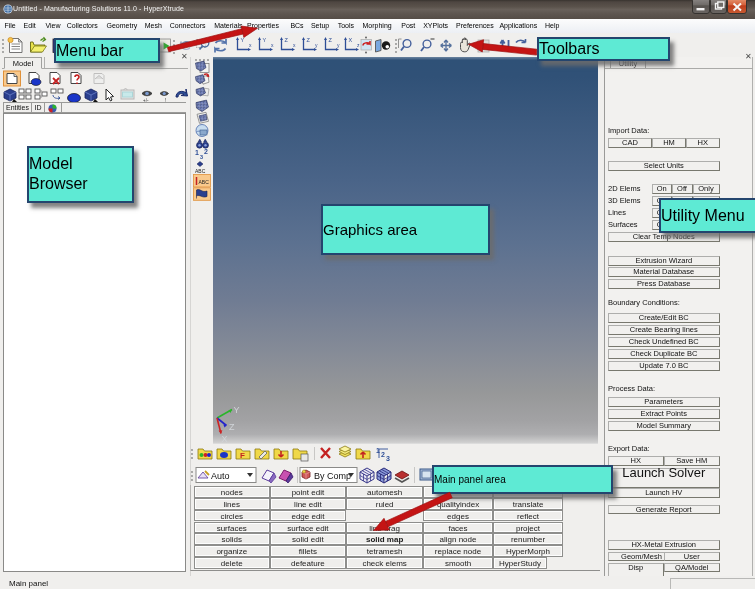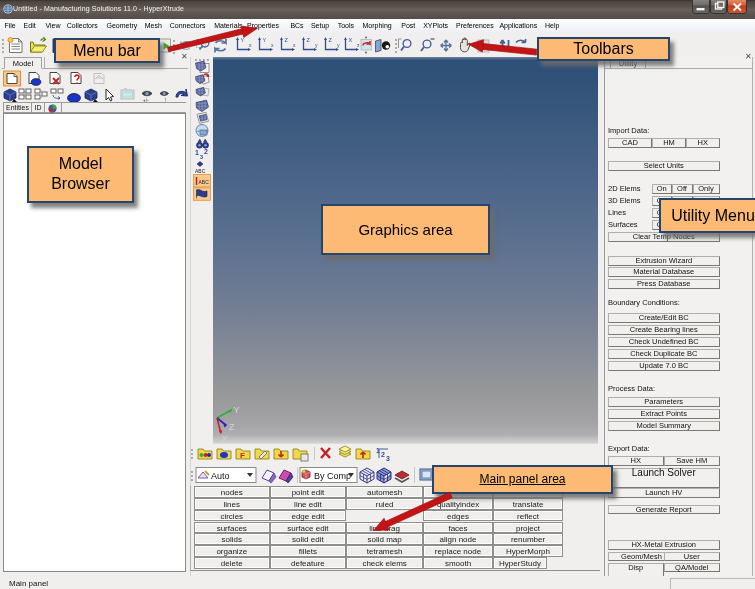--- a/index.html
+++ b/index.html
@@ -49,21 +49,21 @@
 #utiltabline { position:absolute; left:0; top:11px; width:148px; height:1px; background:#aaaaa8; }
 .ulabel { position:absolute; left:4px; font-size:7.5px; color:#111; }
 .ubtn { position:absolute; background:#f1f0ee; border:1px solid #aeaeac;
   border-right-color:#78786e; border-bottom-color:#78786e;
   font-size:7.5px; color:#111; text-align:center; }
 
 
 #statusbar { left:0; top:576px; width:755px; height:13px; background:#f0efed; font-size:8px; color:#111; }
 
 
-.callout { position:absolute; background:#fdba74; border:2px solid #24456e; box-shadow:4px 5px 4px rgba(108,108,108,0.85); color:#000; text-align:center; z-index:50; }
+.callout { position:absolute; background:#5eead4; border:2px solid #24456e; box-shadow:4px 5px 4px rgba(108,108,108,0.85); color:#000; text-align:left; z-index:50; }
 .closex { position:absolute; font-size:8px; color:#4a4a4a; font-family:"Liberation Sans",sans-serif; -webkit-font-smoothing:antialiased; }
 </style>
 </head>
 <body>
 <div id="page">
 
   <div id="titlebar" class="abs"></div>
   <svg class="abs" style="left:3px;top:4px;" width="10" height="10" viewBox="0 0 10 10">
     <circle cx="5" cy="5" r="4.6" fill="#cdd7e4"></circle>
     <circle cx="5" cy="5" r="3.8" fill="#3e6ea5"></circle>
@@ -523,21 +523,21 @@
   <div class="gcell" style="left:346.3px;top:532px;width:54px;height:11.8px;line-height:11px;">drag</div>
   <div class="gcell" style="left:423.0px;top:509.7px;width:70.0px;height:11.8px;line-height:11px;">edges</div>
   <div class="gcell" style="left:493.0px;top:509.7px;width:70.0px;height:11.8px;line-height:11px;">reflect</div>
   <div class="gcell" style="left:194.0px;top:521.5px;width:75.5px;height:11.8px;line-height:11px;">surfaces</div>
   <div class="gcell" style="left:269.5px;top:521.5px;width:76.8px;height:11.8px;line-height:11px;">surface edit</div>
   <div class="gcell" style="left:346.3px;top:521.5px;width:76.7px;height:11.8px;line-height:11px;">line drag</div>
   <div class="gcell" style="left:423.0px;top:521.5px;width:70.0px;height:11.8px;line-height:11px;">faces</div>
   <div class="gcell" style="left:493.0px;top:521.5px;width:70.0px;height:11.8px;line-height:11px;">project</div>
   <div class="gcell" style="left:194.0px;top:533.3px;width:75.5px;height:11.8px;line-height:11px;">solids</div>
   <div class="gcell" style="left:269.5px;top:533.3px;width:76.8px;height:11.8px;line-height:11px;">solid edit</div>
-  <div class="gcell" style="left:346.3px;top:533.3px;width:76.7px;height:11.8px;line-height:11px;">solid map</div>
+  <div class="gcell" style="left:346.3px;top:533.3px;width:76.7px;height:11.8px;line-height:11px;font-weight:bold;">solid map</div>
   <div class="gcell" style="left:423.0px;top:533.3px;width:70.0px;height:11.8px;line-height:11px;">align node</div>
   <div class="gcell" style="left:493.0px;top:533.3px;width:70.0px;height:11.8px;line-height:11px;">renumber</div>
   <div class="gcell" style="left:194.0px;top:545.1px;width:75.5px;height:11.8px;line-height:11px;">organize</div>
   <div class="gcell" style="left:269.5px;top:545.1px;width:76.8px;height:11.8px;line-height:11px;">fillets</div>
   <div class="gcell" style="left:346.3px;top:545.1px;width:76.7px;height:11.8px;line-height:11px;">tetramesh</div>
   <div class="gcell" style="left:423.0px;top:545.1px;width:70.0px;height:11.8px;line-height:11px;">replace node</div>
   <div class="gcell" style="left:493.0px;top:545.1px;width:70.0px;height:11.8px;line-height:11px;">HyperMorph</div>
   <div class="gcell" style="left:194.0px;top:557.0px;width:75.5px;height:11.8px;line-height:11px;">delete</div>
   <div class="gcell" style="left:269.5px;top:557.0px;width:76.8px;height:11.8px;line-height:11px;">defeature</div>
   <div class="gcell" style="left:346.3px;top:557.0px;width:76.7px;height:11.8px;line-height:11px;">check elems</div>
@@ -579,21 +579,21 @@
   <div class="ubtn" style="left:608px;top:336.5px;width:111.5px;height:10px;line-height:8px;font-size:7.5px;">Check Undefined BC</div>
   <div class="ubtn" style="left:608px;top:348.5px;width:111.5px;height:10px;line-height:8px;font-size:7.5px;">Check Duplicate BC</div>
   <div class="ubtn" style="left:608px;top:360.5px;width:111.5px;height:10px;line-height:8px;font-size:7.5px;">Update 7.0 BC</div>
   <div class="ulabel abs" style="left:608px;top:384px;">Process Data:</div>
   <div class="ubtn" style="left:608px;top:396.5px;width:111.5px;height:10px;line-height:8px;font-size:7.5px;">Parameters</div>
   <div class="ubtn" style="left:608px;top:408.5px;width:111.5px;height:10px;line-height:8px;font-size:7.5px;">Extract Points</div>
   <div class="ubtn" style="left:608px;top:420.5px;width:111.5px;height:10px;line-height:8px;font-size:7.5px;">Model Summary</div>
   <div class="ulabel abs" style="left:608px;top:443.5px;">Export Data:</div>
   <div class="ubtn" style="left:608px;top:456px;width:55.5px;height:9.5px;line-height:8px;font-size:7.5px;">HX</div>
   <div class="ubtn" style="left:664px;top:456px;width:55.5px;height:9.5px;line-height:8px;font-size:7.5px;">Save HM</div>
-  <div class="ubtn" style="left:608px;top:467.5px;width:111.5px;height:20px;line-height:8px;font-size:10px;">Launch Solver</div>
+  <div class="ubtn" style="left:608px;top:467.5px;width:111.5px;height:20px;line-height:8px;font-size:13px;">Launch Solver</div>
   <div class="ulabel abs" style="left:608px;top:500px;margin-top:40px;">Result:</div>
   <div class="ubtn" style="left:608px;top:504.5px;width:111.5px;height:9.5px;line-height:8px;font-size:7.5px;">Generate Report</div>
   <div class="ubtn" style="left:608px;top:488px;width:111.5px;height:9.5px;line-height:8px;font-size:7.5px;">Launch HV</div>
   <div class="ubtn" style="left:608px;top:540px;width:111.5px;height:9.5px;line-height:8px;font-size:7.5px;">HX-Metal Extrusion</div>
   <div class="ubtn" style="left:608px;top:551.5px;width:67px;height:9.5px;line-height:8px;font-size:7.5px;text-align:center;">Geom/Mesh</div>
   <div class="ubtn" style="left:664px;top:551.5px;width:55.5px;height:9.5px;line-height:8px;font-size:7.5px;">User</div>
   <div class="ubtn" style="left:608px;top:562.5px;width:55.5px;height:14px;line-height:8px;font-size:7.5px;">Disp</div>
   <div class="ubtn" style="left:664px;top:562.5px;width:55.5px;height:9.5px;line-height:8px;font-size:7.5px;">QA/Model</div>
   <div class="closex" style="left:745px;top:52px;">✕</div>
 
@@ -601,21 +601,21 @@
     <span style="position:absolute;left:9px;top:3px;">Main panel</span>
     <span style="position:absolute;left:670px;top:2px;width:1px;height:11px;background:#b8b8b6"></span>
     <span style="position:absolute;left:670px;top:2px;width:85px;height:1px;background:#b8b8b6"></span>
   </div>
 
   <div class="callout" style="left:54px;top:38px;width:106px;height:25px;font-size:16px;line-height:21px;">Menu bar</div>
   <div class="callout" style="left:537px;top:37px;width:133px;height:24px;font-size:16px;line-height:20px;">Toolbars</div>
   <div class="callout" style="left:27px;top:146px;width:107px;height:57px;font-size:16px;line-height:20px;padding-top:6px;">Model<br>Browser</div>
   <div class="callout" style="left:321px;top:204px;width:169px;height:51px;font-size:15px;line-height:47px;">Graphics area</div>
   <div class="callout" style="left:620px;top:198px;width:108px;height:35px;font-size:16px;line-height:31px;margin-left:39px;">Utility Menu</div>
-  <div class="callout" style="left:432px;top:465px;width:181px;height:29px;font-size:12px;line-height:25px;text-decoration:underline;">Main panel area</div>
+  <div class="callout" style="left:432px;top:465px;width:181px;height:29px;font-size:10px;line-height:25px;">Main panel area</div>
 
   <svg class="abs" width="755" height="589" style="left:0;top:0;z-index:60;pointer-events:none;">
     <g stroke="#9e1010" stroke-width="0.7" fill="#c41414">
       <path d="M167.4 47.3 L241.9 28.7 L243.2 34.0 L168.7 51.7 Z"></path>
       <path d="M257.5 28.3 L243.8 37.4 L241.2 26.0 Z"></path>
       <path d="M536.8 49.2 L483 43.5 L482.4 49.4 L536.5 55.1 Z"></path>
       <path d="M483.6 39.7 L468.5 44.3 L482.3 52 Z"></path>
       <path d="M449.7 492.3 L385.5 521.4 L388 526.8 L452.2 497.7 Z"></path>
       <path d="M384 518.3 L373.6 530.5 L389.3 529.9 Z"></path>
     </g>

